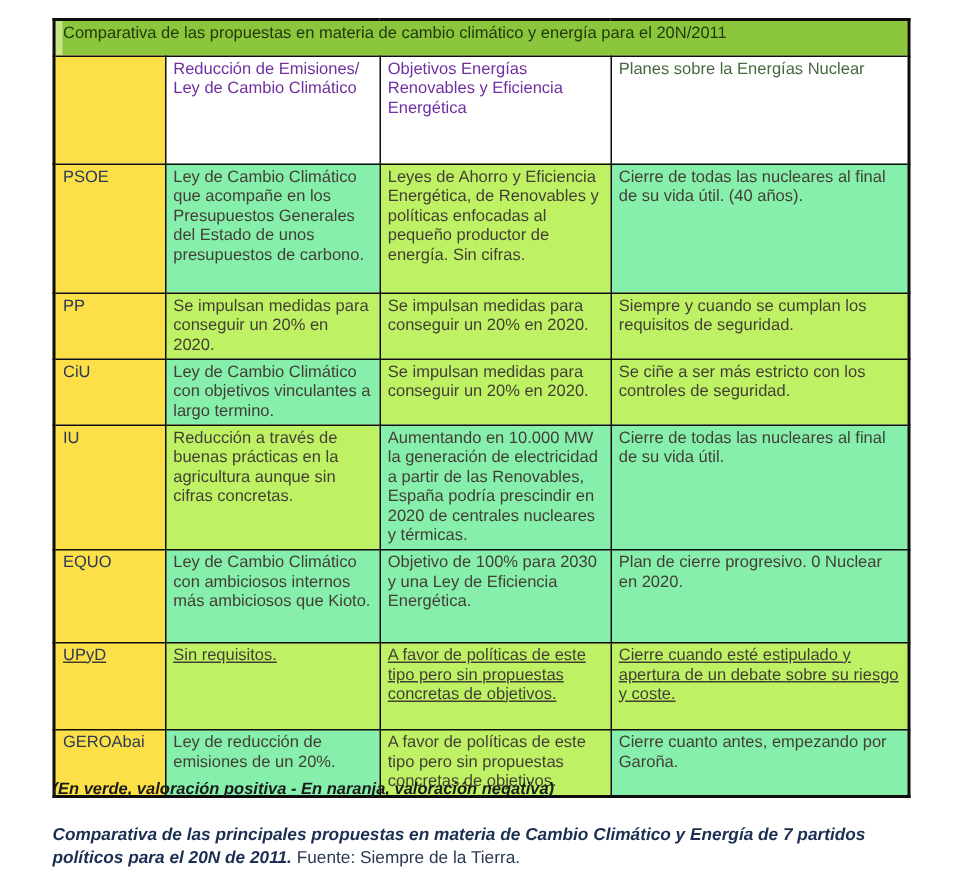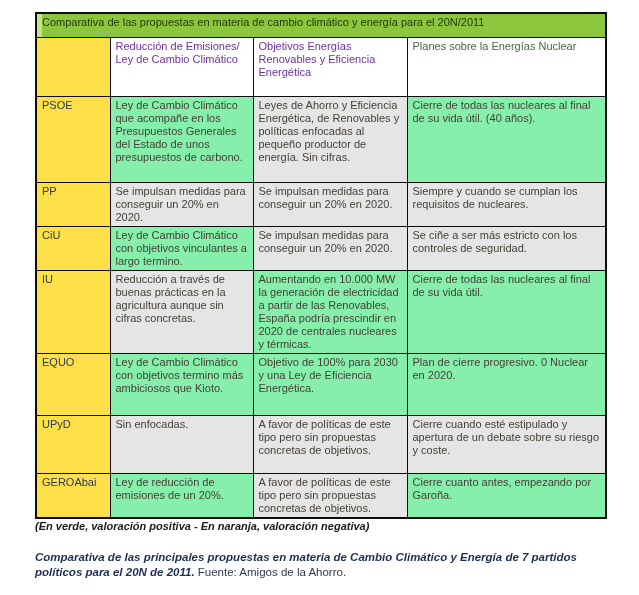--- a/index.html
+++ b/index.html
@@ -39,51 +39,51 @@
     background: linear-gradient(to right, #c9e386 0px, #c9e386 5px, #8cc63c 5px);
     color: #233a0b;
     font-weight: bold;
     font-size: 12.5px;
     text-align: center;
     vertical-align: middle;
     border-bottom: 2px solid #0d0d0d;
   }
 
   
-  tr.head-row { height: 59px; }
+  tr.head-row { height: 72px; }
   th.h-emis {
     color: #7030a0; font-weight: bold; font-size: 12px; line-height: 15px;
     text-align: justify; text-justify: inter-word;
   }
   th.h-renov {
     color: #7030a0; font-weight: bold; font-size: 12px; line-height: 15px;
     text-align: center;
   }
   th.h-nuc {
     color: #44693d; font-weight: bold; font-size: 12px; line-height: 15px;
     text-align: center;
   }
 
   
   tbody tr:nth-child(1) { height: 86px; }
   tbody tr:nth-child(2) { height: 41px; padding-left: 22px; }
   tbody tr:nth-child(3) { height: 29px; }
   tbody tr:nth-child(4) { height: 66px; }
   tbody tr:nth-child(5) { height: 62px; }
-  tbody tr:nth-child(6) { height: 58px; }
+  tbody tr:nth-child(6) { height: 58px; text-decoration: underline; }
   tbody tr:nth-child(7) { height: 43px; }
 
   th.party {
     background: #fde047;
     color: #2c3a55;
     font-size: 11.5px;
     font-weight: normal;
   }
   td.pos { background: #86efac; }
-  td.neg { background: #e5e5e5; }
+  td.neg { background: #bef264; }
 
   td[data-name="cell-iu-renovables"] {
     font-size: 8.7px;
     line-height: 11.5px;
   }
 
   .legend {
     position: absolute; left: 35px; top: 520px; width: 570px;
     text-align: left;
     font-weight: bold; font-style: italic;
@@ -124,52 +124,52 @@
       <tr data-name="table-row-psoe">
         <th class="party" data-name="party-name">PSOE</th>
         <td data-name="cell-psoe-emisiones" class="pos">Ley de Cambio Climático que acompañe en los Presupuestos Generales del Estado de unos presupuestos de carbono.</td>
         <td data-name="cell-psoe-renovables" class="neg">Leyes de Ahorro y Eficiencia Energética, de Renovables y políticas enfocadas al pequeño productor de energía. Sin cifras.</td>
         <td data-name="cell-psoe-nuclear" class="pos">Cierre de todas las nucleares al final de su vida útil. (40 años).</td>
       </tr>
       <tr data-name="table-row-pp">
         <th class="party" data-name="party-name">PP</th>
         <td data-name="cell-pp-emisiones" class="neg">Se impulsan medidas para conseguir un 20% en 2020.</td>
         <td data-name="cell-pp-renovables" class="neg">Se impulsan medidas para conseguir un 20% en 2020.</td>
-        <td data-name="cell-pp-nuclear" class="neg">Siempre y cuando se cumplan los requisitos de nucleares.</td>
+        <td data-name="cell-pp-nuclear" class="neg">Siempre y cuando se cumplan los requisitos de seguridad.</td>
       </tr>
       <tr data-name="table-row-ciu">
         <th class="party" data-name="party-name">CiU</th>
         <td data-name="cell-ciu-emisiones" class="pos">Ley de Cambio Climático con objetivos vinculantes a largo termino.</td>
         <td data-name="cell-ciu-renovables" class="neg">Se impulsan medidas para conseguir un 20% en 2020.</td>
         <td data-name="cell-ciu-nuclear" class="neg">Se ciñe a ser más estricto con los controles de seguridad.</td>
       </tr>
       <tr data-name="table-row-iu">
         <th class="party" data-name="party-name">IU</th>
         <td data-name="cell-iu-emisiones" class="neg">Reducción a través de buenas prácticas en la agricultura aunque sin cifras concretas.</td>
         <td data-name="cell-iu-renovables" class="pos">Aumentando en 10.000 MW la generación de electricidad a partir de las Renovables, España podría prescindir en 2020 de centrales nucleares y térmicas.</td>
         <td data-name="cell-iu-nuclear" class="pos">Cierre de todas las nucleares al final de su vida útil.</td>
       </tr>
       <tr data-name="table-row-equo">
         <th class="party" data-name="party-name">EQUO</th>
-        <td data-name="cell-equo-emisiones" class="pos">Ley de Cambio Climático con objetivos termino más ambiciosos que Kioto.</td>
+        <td data-name="cell-equo-emisiones" class="pos">Ley de Cambio Climático con ambiciosos internos más ambiciosos que Kioto.</td>
         <td data-name="cell-equo-renovables" class="pos">Objetivo de 100% para 2030 y una Ley de Eficiencia Energética.</td>
         <td data-name="cell-equo-nuclear" class="pos">Plan de cierre progresivo. 0 Nuclear en 2020.</td>
       </tr>
       <tr data-name="table-row-upyd">
         <th class="party" data-name="party-name">UPyD</th>
-        <td data-name="cell-upyd-emisiones" class="neg">Sin enfocadas.</td>
+        <td data-name="cell-upyd-emisiones" class="neg">Sin requisitos.</td>
         <td data-name="cell-upyd-renovables" class="neg">A favor de políticas de este tipo pero sin propuestas concretas de objetivos.</td>
         <td data-name="cell-upyd-nuclear" class="neg">Cierre cuando esté estipulado y apertura de un debate sobre su riesgo y coste.</td>
       </tr>
       <tr data-name="table-row-geroabai">
         <th class="party" data-name="party-name">GEROAbai</th>
         <td data-name="cell-geroabai-emisiones" class="pos">Ley de reducción de emisiones de un 20%.</td>
         <td data-name="cell-geroabai-renovables" class="neg">A favor de políticas de este tipo pero sin propuestas concretas de objetivos.</td>
         <td data-name="cell-geroabai-nuclear" class="pos">Cierre cuanto antes, empezando por Garoña.</td>
       </tr>
     </tbody>
   </table>
 
   <p class="legend" data-name="color-legend-note">(En verde, valoración positiva - En naranja, valoración negativa)</p>
 
-  <p class="caption" data-name="figure-caption"><span class="cap-bold" data-name="caption-title-text">Comparativa de las principales propuestas en materia de Cambio Climático y Energía de 7 partidos políticos para el 20N de 2011.</span><span class="cap-src" data-name="caption-source-text"> Fuente: Amigos de la Ahorro.</span></p>
+  <p class="caption" data-name="figure-caption"><span class="cap-bold" data-name="caption-title-text">Comparativa de las principales propuestas en materia de Cambio Climático y Energía de 7 partidos políticos para el 20N de 2011.</span><span class="cap-src" data-name="caption-source-text"> Fuente: Siempre de la Tierra.</span></p>
 
 </div>
 
 </body></html>

